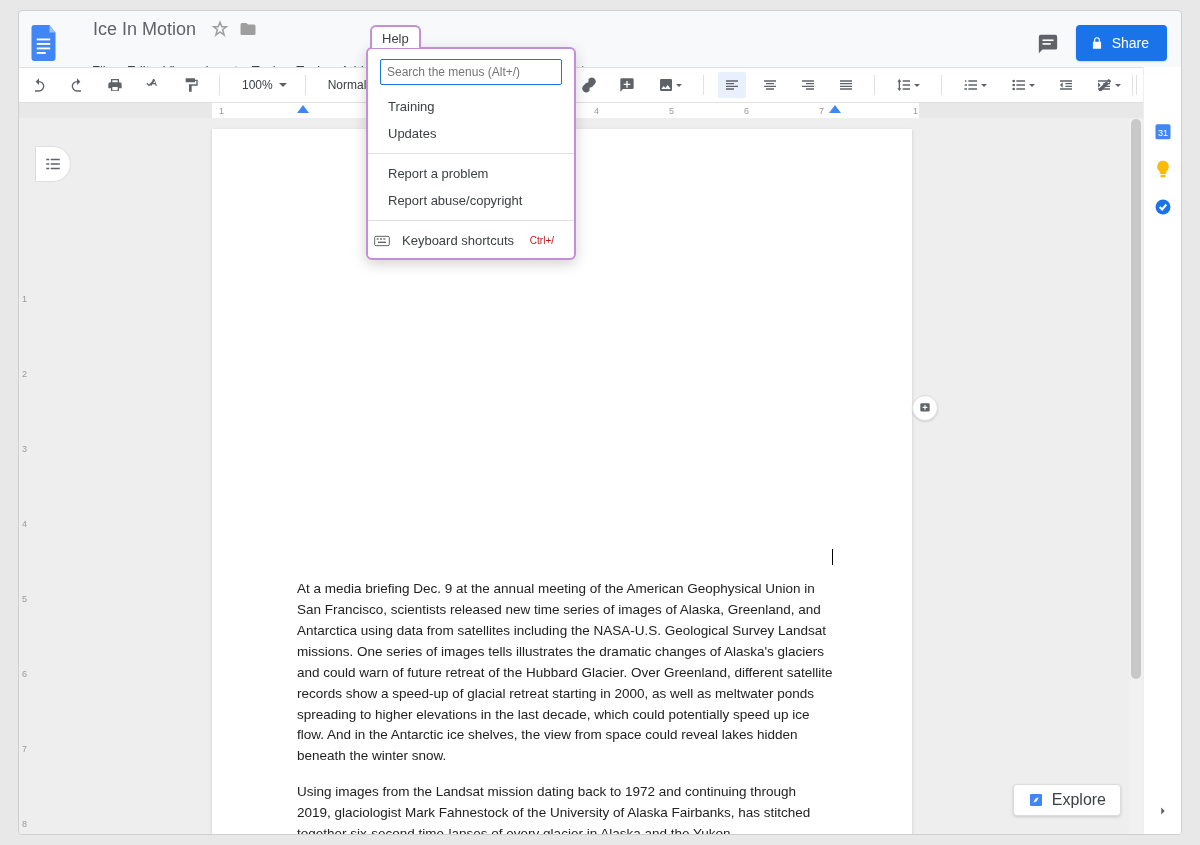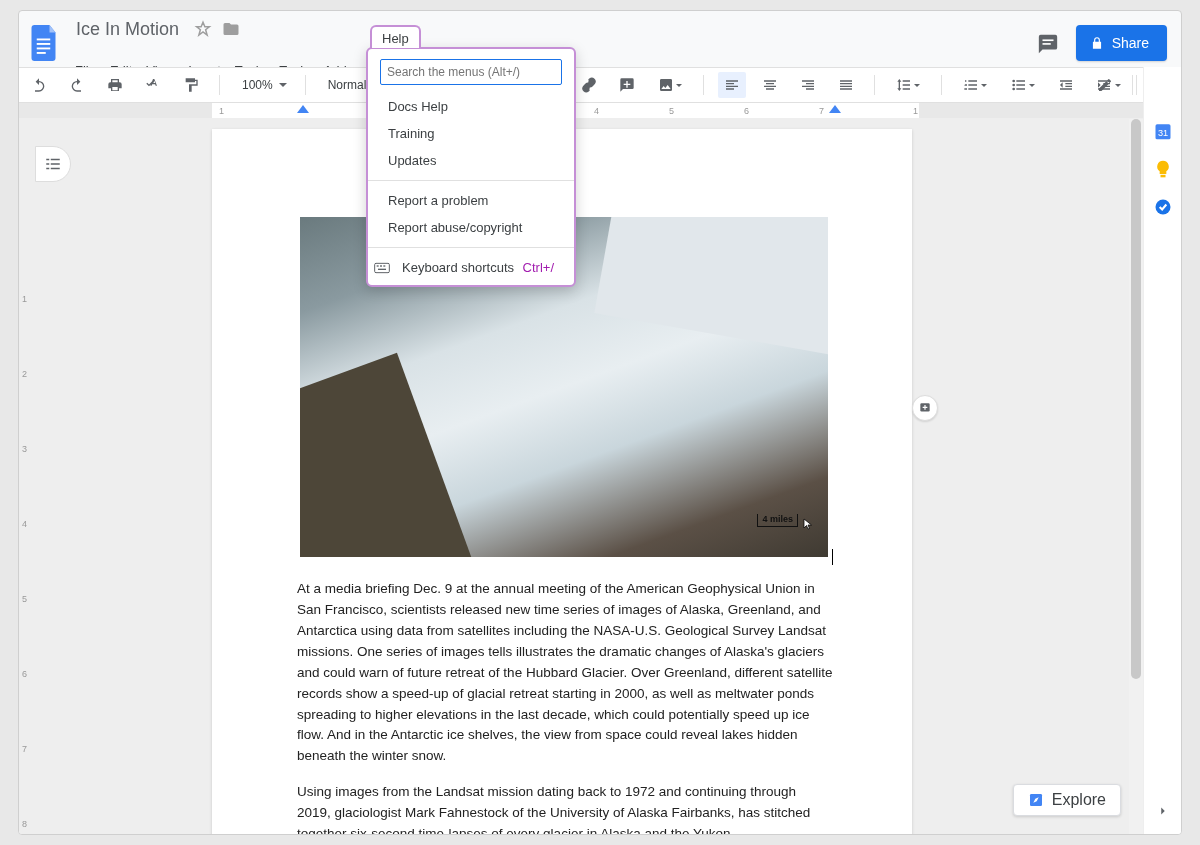--- a/index.html
+++ b/index.html
@@ -20,20 +20,21 @@
     border-radius: 4px;
     overflow: hidden;
   }
   
   .titlebar {
     height: 56px;
     display: flex;
     align-items: flex-start;
     padding: 6px 0 0 6px;
     position: relative;
+    gap: 17px;
   }
   .docs-icon {
     width: 40px; height: 52px;
     display: flex; align-items: center; justify-content: center;
     cursor: pointer;
   }
   .docs-icon svg { width: 28px; height: 36px; }
   .title-stack { display: flex; flex-direction: column; }
   .title-row { display: flex; align-items: center; height: 24px; padding-left: 6px; gap: 10px; }
   .doc-title {
@@ -251,21 +252,21 @@
     font-size: 12px; padding: 5px 6px;
     outline: none; border-radius: 2px;
   }
   .hm-item {
     font-size: 13px; color: #3c4043;
     padding: 6px 20px 6px 20px;
     cursor: pointer;
     display:flex; align-items:center; justify-content:space-between;
   }
   .hm-sep { height:1px; background:#e0e0e0; margin: 6px 0; }
-  .hm-item .kbd { color:#a21caf; font-size:13px; }
+  .hm-item .kbd { color:#b91c1c; font-size:10px; }
   .hm-item .left { display:flex; align-items:center; gap:12px; }
   .hm-item .kicon { width:16px; color:#5f6368; display:flex; justify-content:center; margin-left:-14px; }
   
   svg { display:block; }
 </style>
 </head>
 <body>
 
 <div class="app-frame">
 
@@ -501,26 +502,20 @@
       <span class="vt" style="top:240px">2</span>
       <span class="vt" style="top:315px">3</span>
       <span class="vt" style="top:390px">4</span>
       <span class="vt" style="top:465px">5</span>
       <span class="vt" style="top:540px">6</span>
       <span class="vt" style="top:615px">7</span>
       <span class="vt" style="top:690px">8</span>
     </div>
 
     <div class="page">
-      <div class="doc-image">
-        <span class="scale">4 miles</span>
-        <svg class="cursor" viewBox="0 0 24 24">
-            <path fill="#fff" stroke="#000" stroke-width="1.5" d="M4 2l0 18 5-5 3 7 3-1-3-7 7 0z"></path>
-          </svg>
-      </div>
       <span class="caret"></span>
       <div class="doc-text">
         <p>At a media briefing Dec. 9 at the annual meeting of the American Geophysical Union in San Francisco, scientists released new time series of images of Alaska, Greenland, and Antarctica using data from satellites including the NASA-U.S. Geological Survey Landsat missions. One series of images tells illustrates the dramatic changes of Alaska's glaciers and could warn of future retreat of the Hubbard Glacier. Over Greenland, different satellite records show a speed-up of glacial retreat starting in 2000, as well as meltwater ponds spreading to higher elevations in the last decade, which could potentially speed up ice flow. And in the Antarctic ice shelves, the view from space could reveal lakes hidden beneath the winter snow.</p>
         <p>Using images from the Landsat mission dating back to 1972 and continuing through 2019, glaciologist Mark Fahnestock of the University of Alaska Fairbanks, has stitched together six-second time-lapses of every glacier in Alaska and the Yukon.</p>
 
       </div>
       <div class="addcomment-float">
         <svg width="14" height="14" viewBox="0 0 24 24">
             <rect x="4" y="4" width="16" height="14" rx="2" fill="currentColor"></rect>
             <path fill="#fff" d="M11 7h2v3h3v2h-3v3h-2v-3H8v-2h3z"></path>
@@ -560,23 +555,20 @@
       </svg>
     <span>Explore</span>
   </button>
 
   <div class="help-menu">
     <div class="help-tab">Help</div>
     <div class="search-row">
       <input type="text" placeholder="Search the menus (Alt+/)" style="">
     </div>
     <div class="hm-item">
-        <span>Docs Help</span>
-      </div>
-    <div class="hm-item">
         <span>Training</span>
       </div>
     <div class="hm-item">
         <span>Updates</span>
       </div>
     <div class="hm-sep"></div>
     <div class="hm-item">
         <span>Report a problem</span>
       </div>
     <div class="hm-item">

